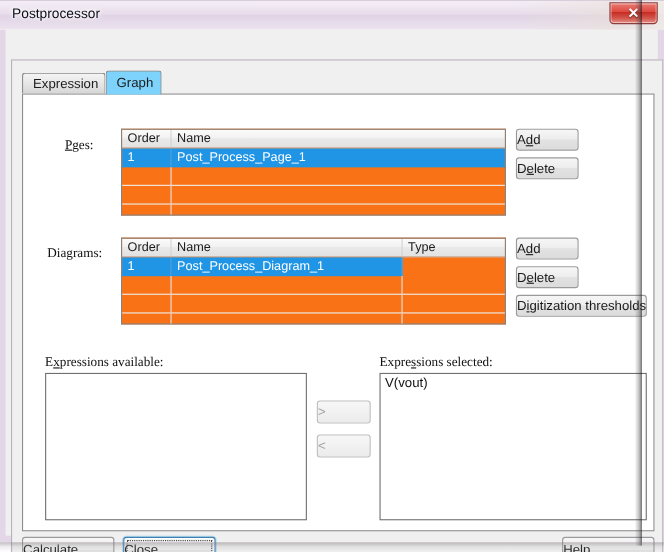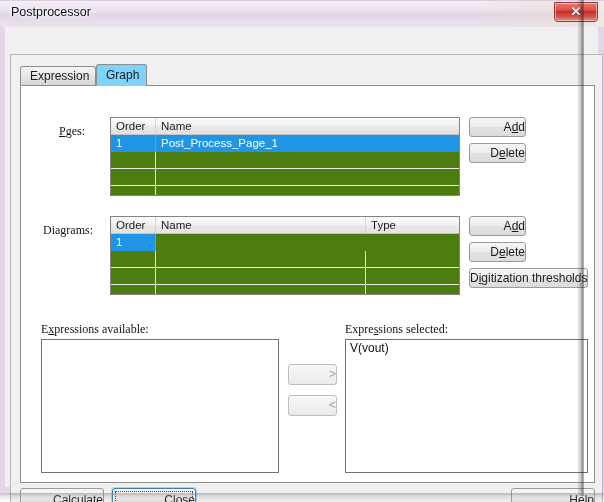--- a/index.html
+++ b/index.html
@@ -171,21 +171,21 @@
     font-size: 12px;
     color: #111111;
     white-space: nowrap;
     font-family: Liberation Serif, serif;
   }
   .acc { text-decoration: underline; }
 
   
   .grid {
     position: absolute;
-    background: #4d7c0f;
+    background: #f97316;
     border: 1px solid #848484;
     box-sizing: border-box;
     overflow: hidden;
   }
   .grid-header {
     display: flex;
     height: 17px;
     background: linear-gradient(to bottom, #fbfbfb 0%, #f1f1f1 48%, #e9e9e9 50%, #e2e2e2 100%);
     border-bottom: 1px solid #c4c4c4;
     box-sizing: border-box;
@@ -225,21 +225,21 @@
 
   
   .btn {
     position: absolute;
     box-sizing: border-box;
     border: 1px solid #9a9a9a;
     border-radius: 3px;
     background: linear-gradient(to bottom, #f6f6f6 0%, #ededed 48%, #e2e2e2 50%, #dcdcdc 100%);
     color: #1b1b1b;
     font-size: 12px;
-    text-align: right;
+    text-align: left;
     cursor: pointer;
     white-space: nowrap;
     font-family: "Liberation Sans", sans-serif;
   }
   .btn.disabled {
     color: #a0a0a0;
     border-color: #bdbdbd;
     background: linear-gradient(to bottom, #f7f7f7 0%, #f1f1f1 50%, #ebebeb 100%);
     cursor: default;
   }
@@ -337,20 +337,21 @@
         <div class="field-label" style="left:22px; top:137px;">Dia<span class="acc">g</span>rams:</div>
 
         <div class="grid" style="left:89px; top:130px; width:350px; height:79px;">
           <div class="grid-header">
             <div class="cell" style="width:45px;">Order</div>
             <div class="cell" style="width:210px;">Name</div>
             <div class="cell" style="width:93px; border-right:none;">Type</div>
           </div>
           <div class="grid-row selected">
             <div class="cell" style="width:45px;">1</div>
+            <div class="cell" style="width:210px;">Post_Process_Diagram_1</div>
           </div>
           <div class="grid-row">
             <div class="cell" style="width:45px;"></div>
             <div class="cell" style="width:210px;"></div>
             <div class="cell" style="width:93px; border-right:none;"></div>
           </div>
           <div class="grid-row">
             <div class="cell" style="width:45px;"></div>
             <div class="cell" style="width:210px;"></div>
             <div class="cell" style="width:93px; border-right:none;"></div>

